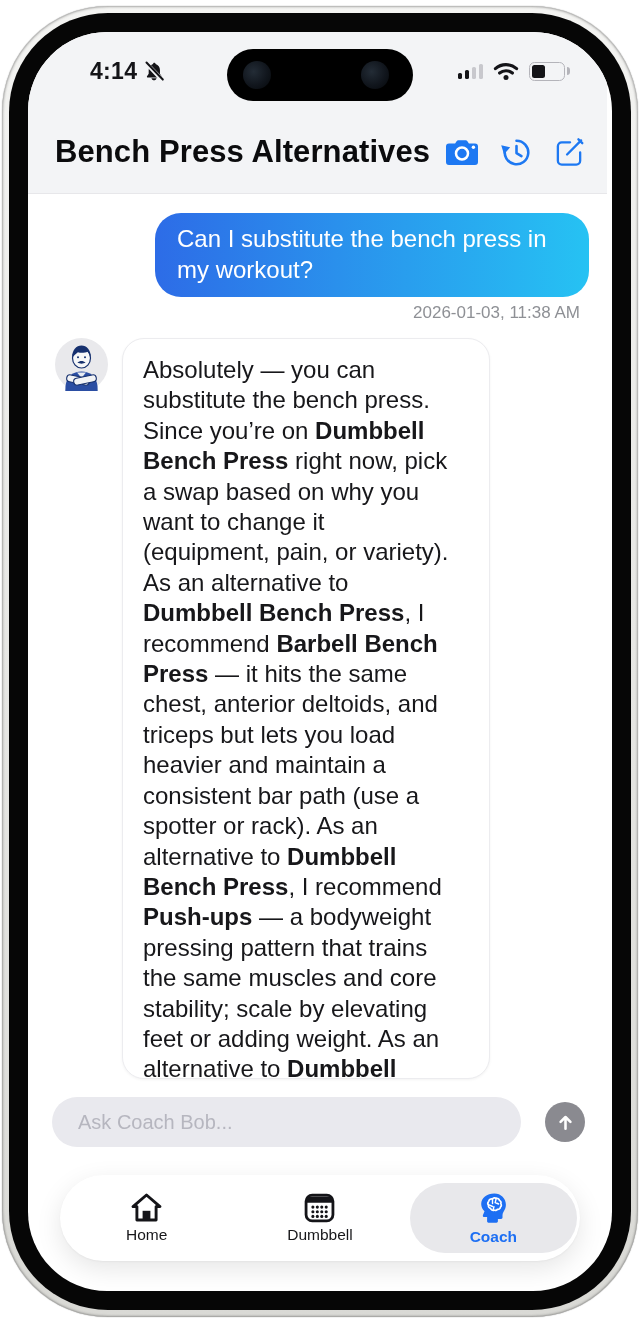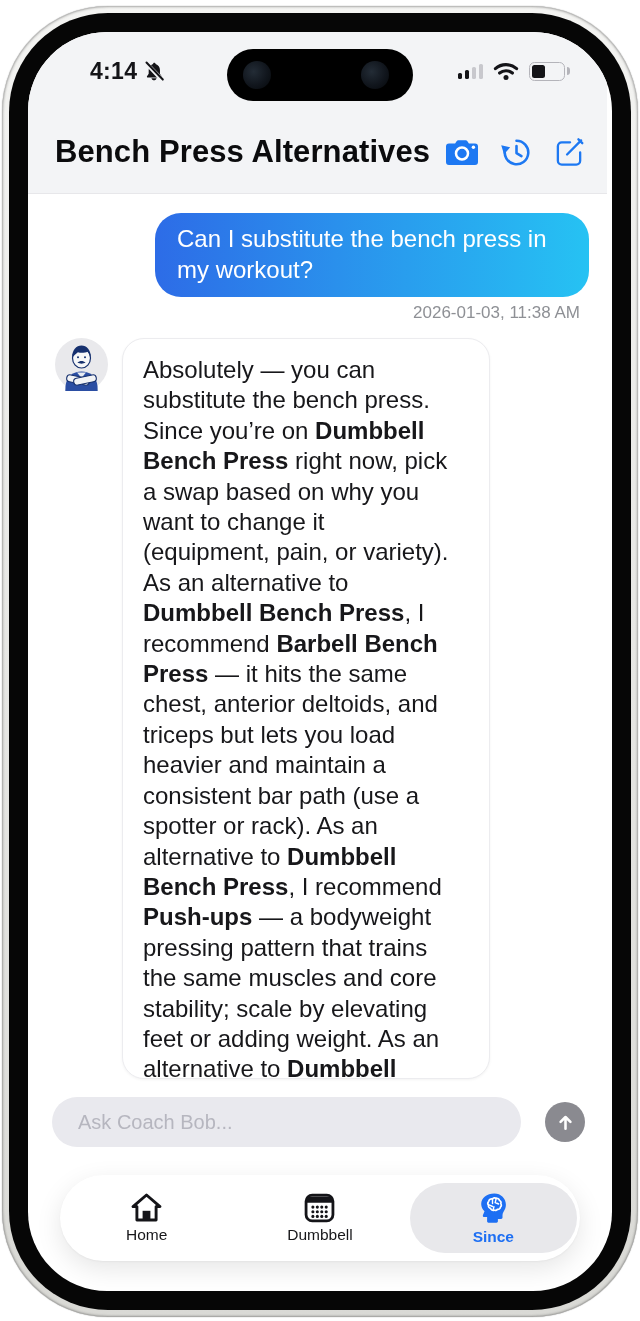--- a/index.html
+++ b/index.html
@@ -218,20 +218,20 @@
             <span class="tab-label">Dumbbell</span>
           </div>
           <div class="tab active">
             <span style="display:flex;">
               <svg width="34" height="34" viewBox="0 0 34 34">
                 <path fill="#1d6ff3" d="M18.3 2.6c6.7 0 11.6 4.9 11.6 11.2 0 2.9-1 4.7-2.2 6.6-.7 1.2-1.2 2.4-1.2 3.7v2.5c0 .8-.6 1.4-1.4 1.4h-3.2v2.3c0 .8-.6 1.4-1.4 1.4h-8c-.8 0-1.4-.6-1.4-1.4v-4.2H8.2c-1 0-1.7-1-1.3-1.9l1.6-3.9c-2.1-2-3.3-4.3-3.3-7.2C5.2 7 10.9 2.6 18.3 2.6z"></path>
                 <path d="M12.8 10.2c.3-1.8 2.1-2.8 3.7-2.2.8-1.2 2.6-1.4 3.7-.5 1.5-.4 3 .5 3.3 2 1.3.5 1.9 2 1.3 3.2.9 1 .7 2.6-.4 3.4-.1 1.5-1.5 2.5-3 2.2-.7 1.1-2.2 1.5-3.3.8-1.5.6-3.2-.2-3.6-1.8-1.5-.3-2.4-1.8-2-3.2-.9-1-.6-2.9.3-3.9z" fill="none" stroke="#fff" stroke-width="1.7" stroke-linejoin="round"></path>
                 <path d="M16.5 8v4.5M20.2 7.3l-1 4.2 3.4 1.5M13 13.9l3.5 1.6M17.9 15.8l-.8 3.2" fill="none" stroke="#fff" stroke-width="1.4" stroke-linecap="round"></path>
               </svg>
             </span>
-            <span class="tab-label">Since</span>
+            <span class="tab-label">Coach</span>
           </div>
         </nav>
 
       </div>
     </div>
   </div>
 </div>
 
 </body></html>

